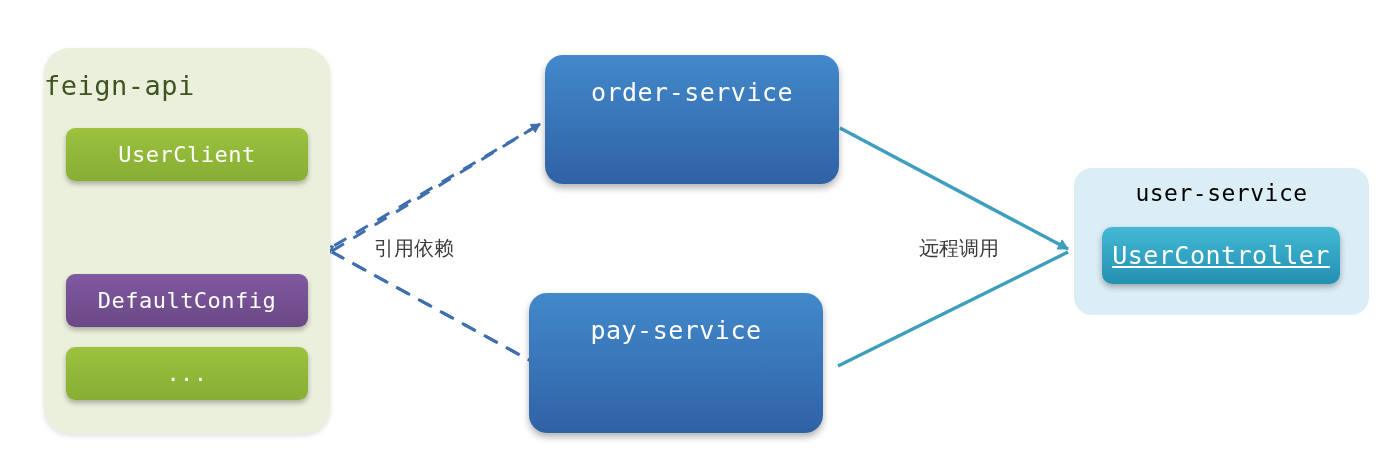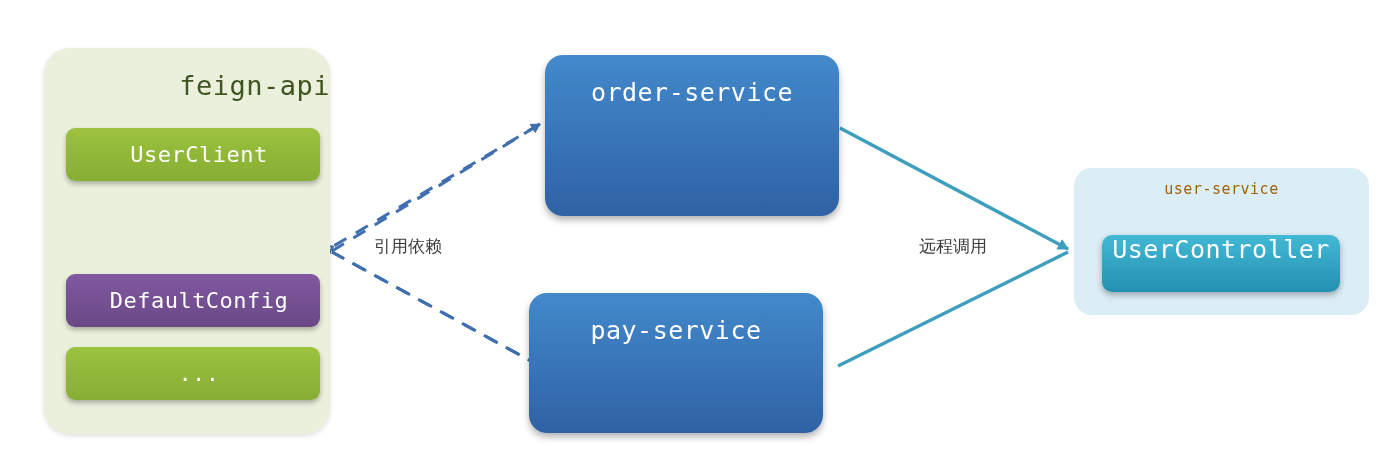--- a/index.html
+++ b/index.html
@@ -36,41 +36,40 @@
     height: 386px;
     background: #eaf0dc;
     border-radius: 26px;
     box-shadow: 0 2px 5px rgba(0,0,0,0.12);
   }
   .module-title {
     position: absolute;
     left: 0;
     top: 22px;
     width: 100%;
-    text-align: right;
+    text-align: left;
     font-size: 27px;
     letter-spacing: 0.5px;
     color: #3f5421;
     font-family: "DejaVu Sans Mono", "Liberation Mono", monospace;
   }
   .chip {
     position: absolute;
     left: 22px;
     width: 242px;
     height: 53px;
     border-radius: 9px;
     color: #ffffff;
     font-size: 22px;
     letter-spacing: 0.5px;
     display: flex;
     align-items: center;
     justify-content: center;
     box-shadow: 0 3px 5px rgba(0,0,0,0.28);
     font-family: "DejaVu Sans Mono", "Liberation Mono", monospace;
-    padding-left: 12px;
   }
   .chip-green {
     background: linear-gradient(to bottom, #9cc23f 0%, #87ad34 100%);
   }
   .chip-orange {
     background: linear-gradient(to bottom, #f4922c 0%, #ea7415 100%);
   }
   .chip-purple {
     background: linear-gradient(to bottom, #8059a0 0%, #6a4886 100%);
   }
@@ -94,21 +93,21 @@
   .service-box .service-label {
     position: absolute;
     left: 0;
     top: 23px;
     width: 100%;
     text-align: center;
   }
   #box-order-service {
     left: 545px;
     top: 55px;
-    height: 161px;
+    height: 129px;
   }
   #box-pay-service {
     left: 529px;
     top: 293px;
     height: 140px;
   }
 
   
   .user-panel {
     position: absolute;
@@ -118,47 +117,49 @@
     height: 147px;
     background: #dbedf5;
     border-radius: 18px;
   }
   .user-panel-title {
     position: absolute;
     left: 0;
     top: 12px;
     width: 100%;
     text-align: center;
-    font-size: 15px;
-    letter-spacing: 0.5px;
-    color: #a16207;
+    font-size: 23px;
+    letter-spacing: 0.5px;
+    color: #000000;
     font-family: "DejaVu Sans Mono", "Liberation Mono", monospace;
   }
   .controller-chip {
     position: absolute;
     left: 28px;
-    top: 67px;
+    top: 59px;
     width: 238px;
     height: 57px;
     border-radius: 10px;
     background: linear-gradient(to bottom, #43b9d4 0%, #2390b2 100%);
     color: #ffffff;
     font-size: 25px;
     letter-spacing: 0.5px;
     display: flex;
+    align-items: center;
     justify-content: center;
     box-shadow: 0 3px 6px rgba(0,0,0,0.30);
     font-family: "DejaVu Sans Mono", "Liberation Mono", monospace;
+    text-decoration: underline;
   }
 
   
   .edge-label {
     position: absolute;
     font-family: "DejaVu Sans", "Liberation Sans", sans-serif;
-    font-size: 17px;
+    font-size: 20px;
     color: #3b3b3b;
     white-space: nowrap;
   }
   #label-dependency { left: 374px; top: 235px; }
   #label-remote-call { left: 919px; top: 235px; }
 </style>
 </head>
 <body>
 
 <div id="canvas">

